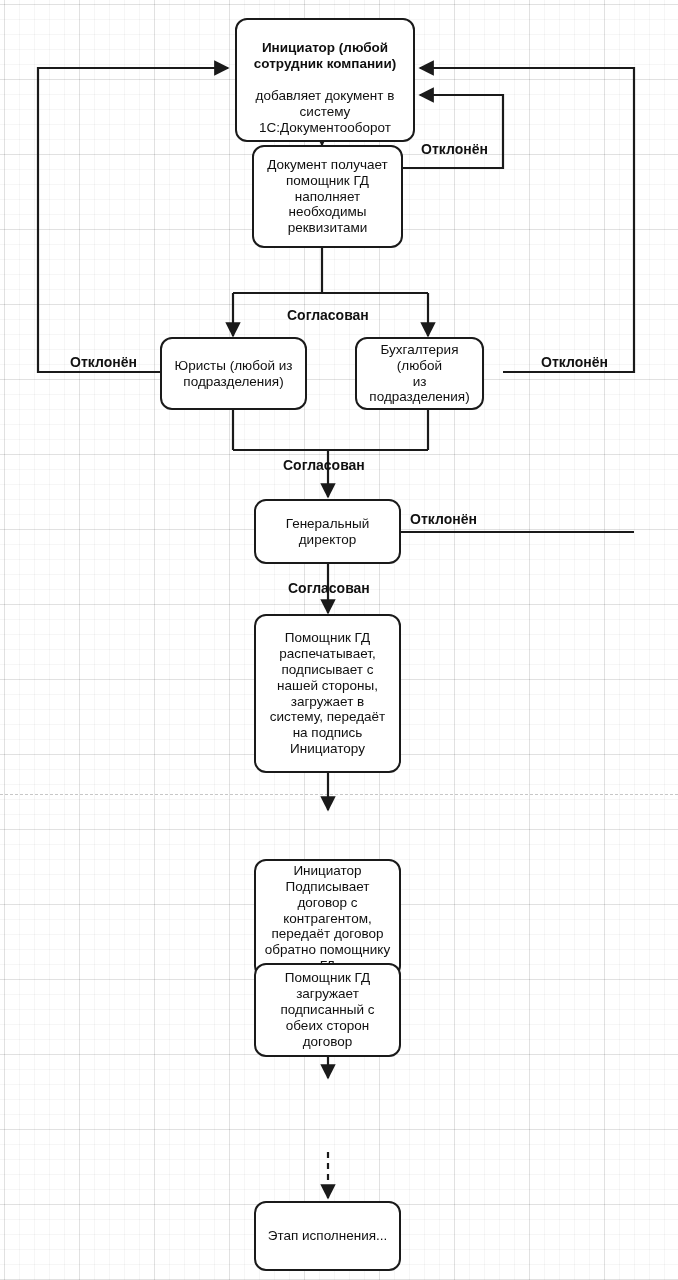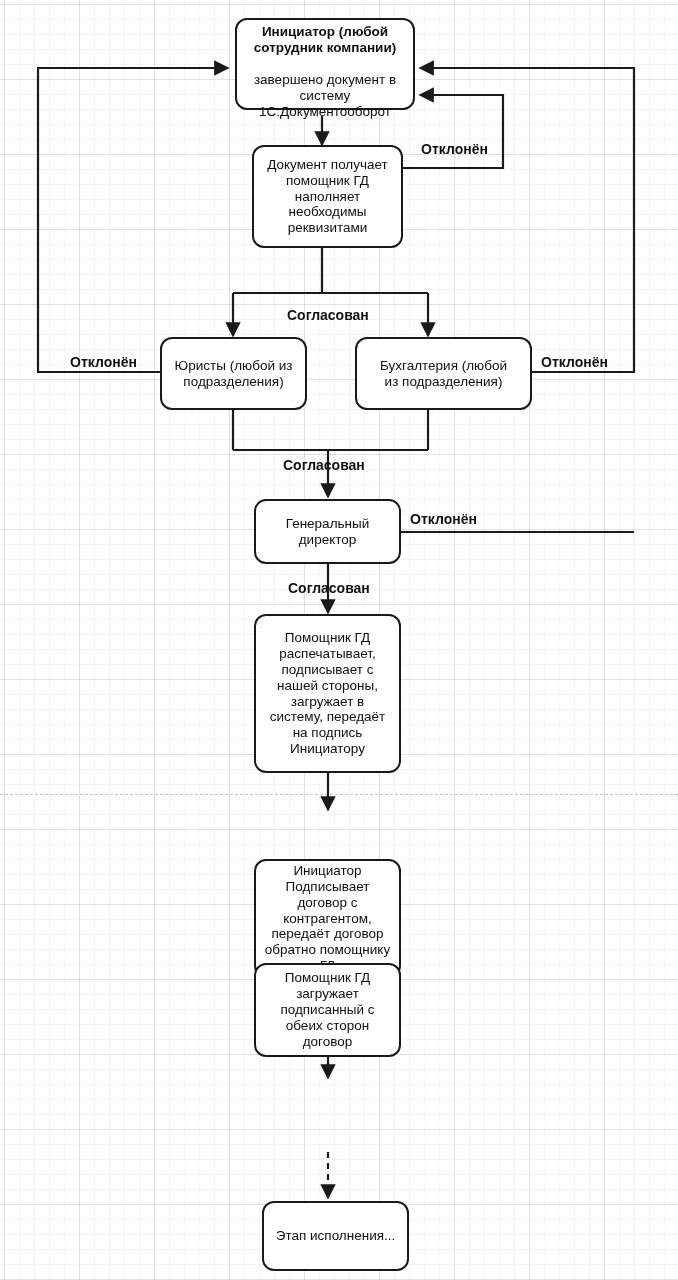--- a/index.html
+++ b/index.html
@@ -109,44 +109,44 @@
       <path d="M 328 773 L 328 810" marker-end="url(#arw)"></path>
 
       <path d="M 328 930 L 328 962" marker-end="url(#arw)"></path>
 
       <path d="M 328 1057 L 328 1078" marker-end="url(#arw)"></path>
 
       <path d="M 328 1152 L 328 1198" stroke-dasharray="6 5" marker-end="url(#arw)"></path>
     </g>
   </svg>
 
-  <div class="node mixed" style="left:235px; top:18px; width:180px; height:92px;text-align:center;">
+  <div class="node mixed" style="left:235px; top:18px; width:180px; height:124px;text-align:center;">
     <span class="txt">
       <span class="head">Инициатор (любой
 сотрудник компании)</span><br>
-      <span>завершено документ в
+      <span>добавляет документ в
 систему
 1С:Документооборот</span>
     </span>
   </div>
 
   <div class="node" style="left:252px; top:145px; width:151px; height:103px;">
     <span class="txt">Документ получает
 помощник ГД
 наполняет
 необходимы
 реквизитами</span>
   </div>
 
   <div class="node" style="left:160px; top:337px; width:147px; height:73px;">
     <span class="txt">Юристы (любой из
 подразделения)</span>
   </div>
 
-  <div class="node" style="left:355px; top:337px; width:177px; height:73px;align-items:center;">
+  <div class="node" style="left:355px; top:337px; width:129px; height:73px;align-items:center;">
     <span class="txt">Бухгалтерия (любой
 из подразделения)</span>
   </div>
 
   <div class="node" style="left:254px; top:499px; width:147px; height:65px;align-items:center;">
     <span class="txt">Генеральный
 директор</span>
   </div>
 
   <div class="node" style="left:254px; top:614px; width:147px; height:159px;">
@@ -172,21 +172,21 @@
 
   <div class="node" style="left:254px; top:963px; width:147px; height:94px;">
     <span class="txt">Помощник ГД
 загружает
 подписанный с
 обеих сторон
 договор</span>
   </div>
 
 
-  <div class="node" style="left:254px; top:1201px; width:147px; height:70px;margin-left:8px;">
+  <div class="node" style="left:254px; top:1201px; width:147px; height:70px;">
     <span class="txt">Этап исполнения...</span>
   </div>
 
   <div class="edge-label" style="left:421px; top:142px;">Отклонён</div>
 
   <div class="edge-label" style="left:287px; top:308px;">Согласован</div>
 
   <div class="edge-label" style="left:70px; top:355px;">Отклонён</div>
 
   <div class="edge-label" style="left:541px; top:355px;">Отклонён</div>

